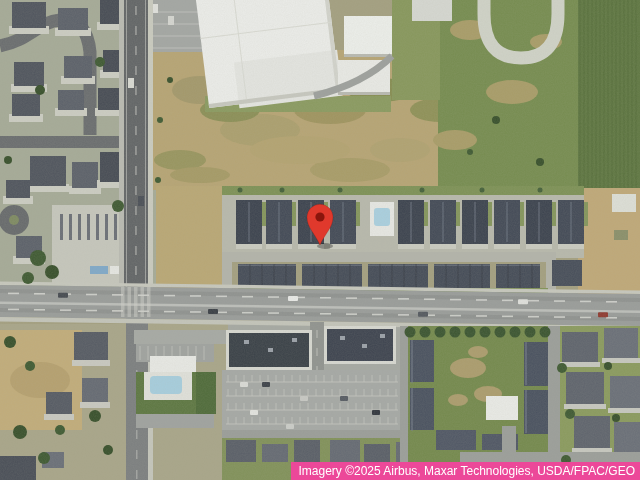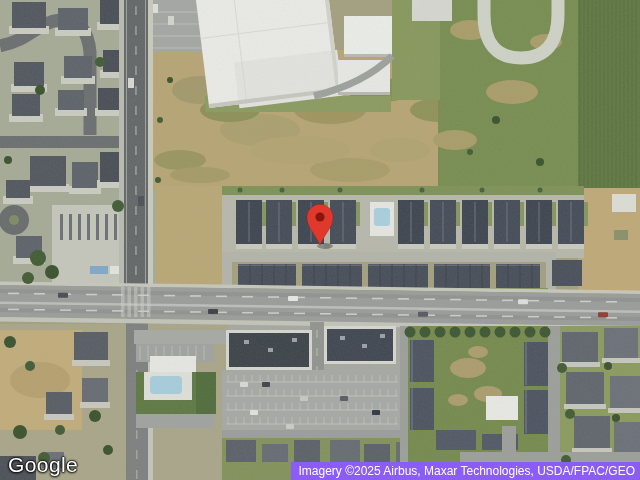--- a/index.html
+++ b/index.html
@@ -4,21 +4,21 @@
 <style>
   html,body{margin:0;padding:0;width:640px;height:480px;background:#000;}
   #viewport{position:relative;width:640px;height:480px;overflow:hidden;background:#a8a98f;
             font-family:"Liberation Sans",sans-serif;}
   #scene{position:absolute;left:0;top:0;display:block;}
   .glogo{position:absolute;left:8px;bottom:3px;font-size:21px;font-weight:500;letter-spacing:.4px;
          color:#fff;user-select:none;cursor:pointer;
          text-shadow:0 0 3px rgba(0,0,0,.85),0 1px 2px rgba(0,0,0,.9),
                      1px 0 1px rgba(40,40,40,.7),-1px 0 1px rgba(40,40,40,.7),
                      0 -1px 1px rgba(40,40,40,.7);}
-  .attr-bar{position:absolute;right:0;bottom:0;height:18px;line-height:18px;background:#8b5cf6;
+  .attr-bar{position:absolute;right:0;bottom:0;height:18px;line-height:18px;background:#ec4899;
             color:#fff;font-size:12px;padding:0 5px 0 7px;white-space:nowrap;}
 </style>
 </head>
 <body>
 
 <div id="viewport">
   <svg id="scene" width="640" height="480" viewBox="0 0 640 480">
     <defs>
       <filter id="grain" x="0" y="0" width="100%" height="100%">
         <feTurbulence type="fractalNoise" baseFrequency="0.9" numOctaves="2" stitchTiles="stitch"></feTurbulence>
@@ -576,15 +576,14 @@
         <rect x="0" y="0" width="640" height="480" fill="#888" filter="url(#grain)" opacity="0.25"></rect>
       </g>
 
     <g id="g-pin">
       <ellipse cx="325" cy="246" rx="8" ry="3" fill="rgba(0,0,0,0.30)"></ellipse>
       <path d="M320 245 C315.2 233.8 307 227.6 307 217.2 A13 13 0 1 1 333 217.2 C333 227.6 324.8 233.8 320 245 Z" stroke="rgba(110,10,5,0.35)" stroke-width="0.6" fill="#E0392C"></path>
       <circle cx="320" cy="217" r="4.6" fill="#8A150C"></circle>
     </g>
   </svg>
 
-  <div class="glogo">Google</div>
   <div class="attr-bar">Imagery ©2025 Airbus, Maxar Technologies, USDA/FPAC/GEO</div>
 </div>
 
 </body></html>

